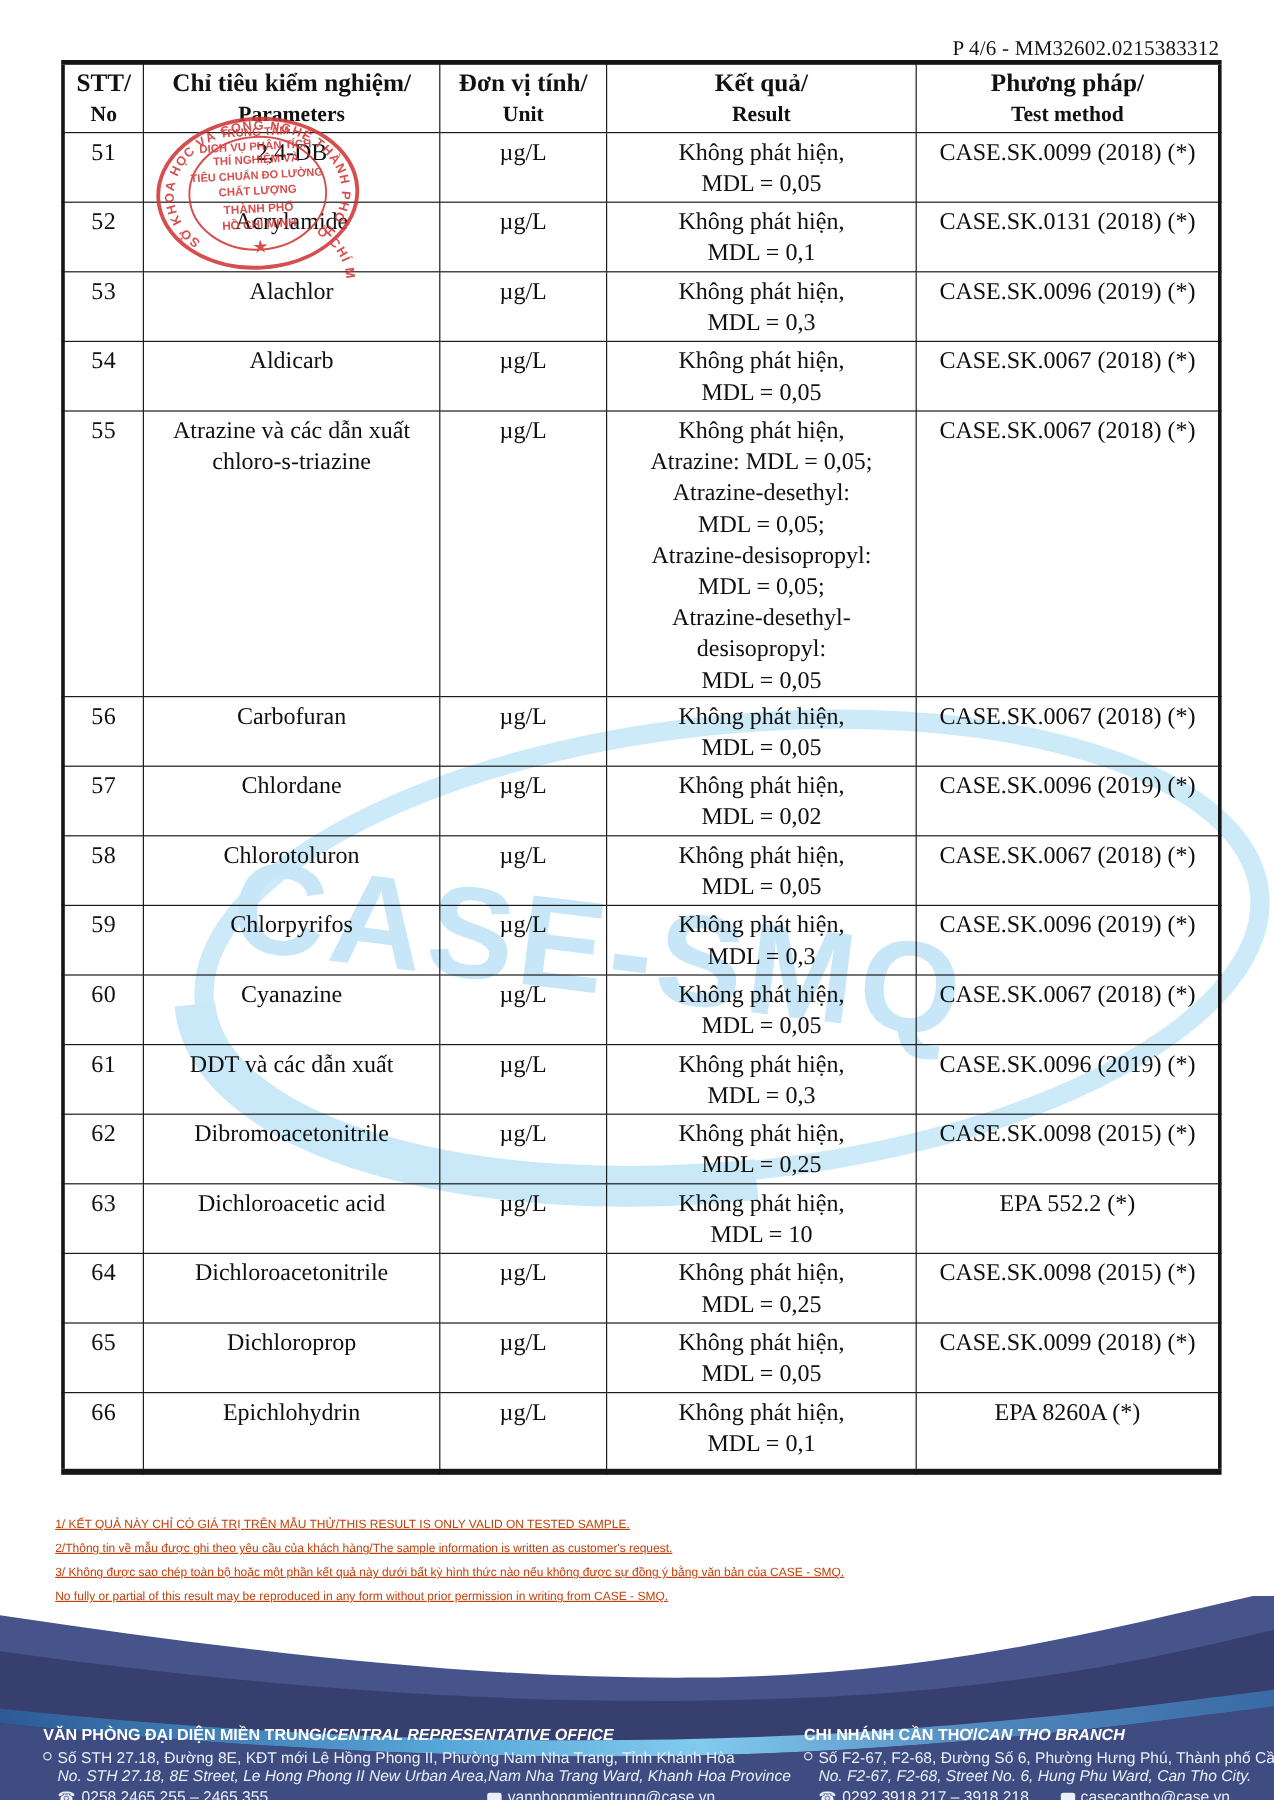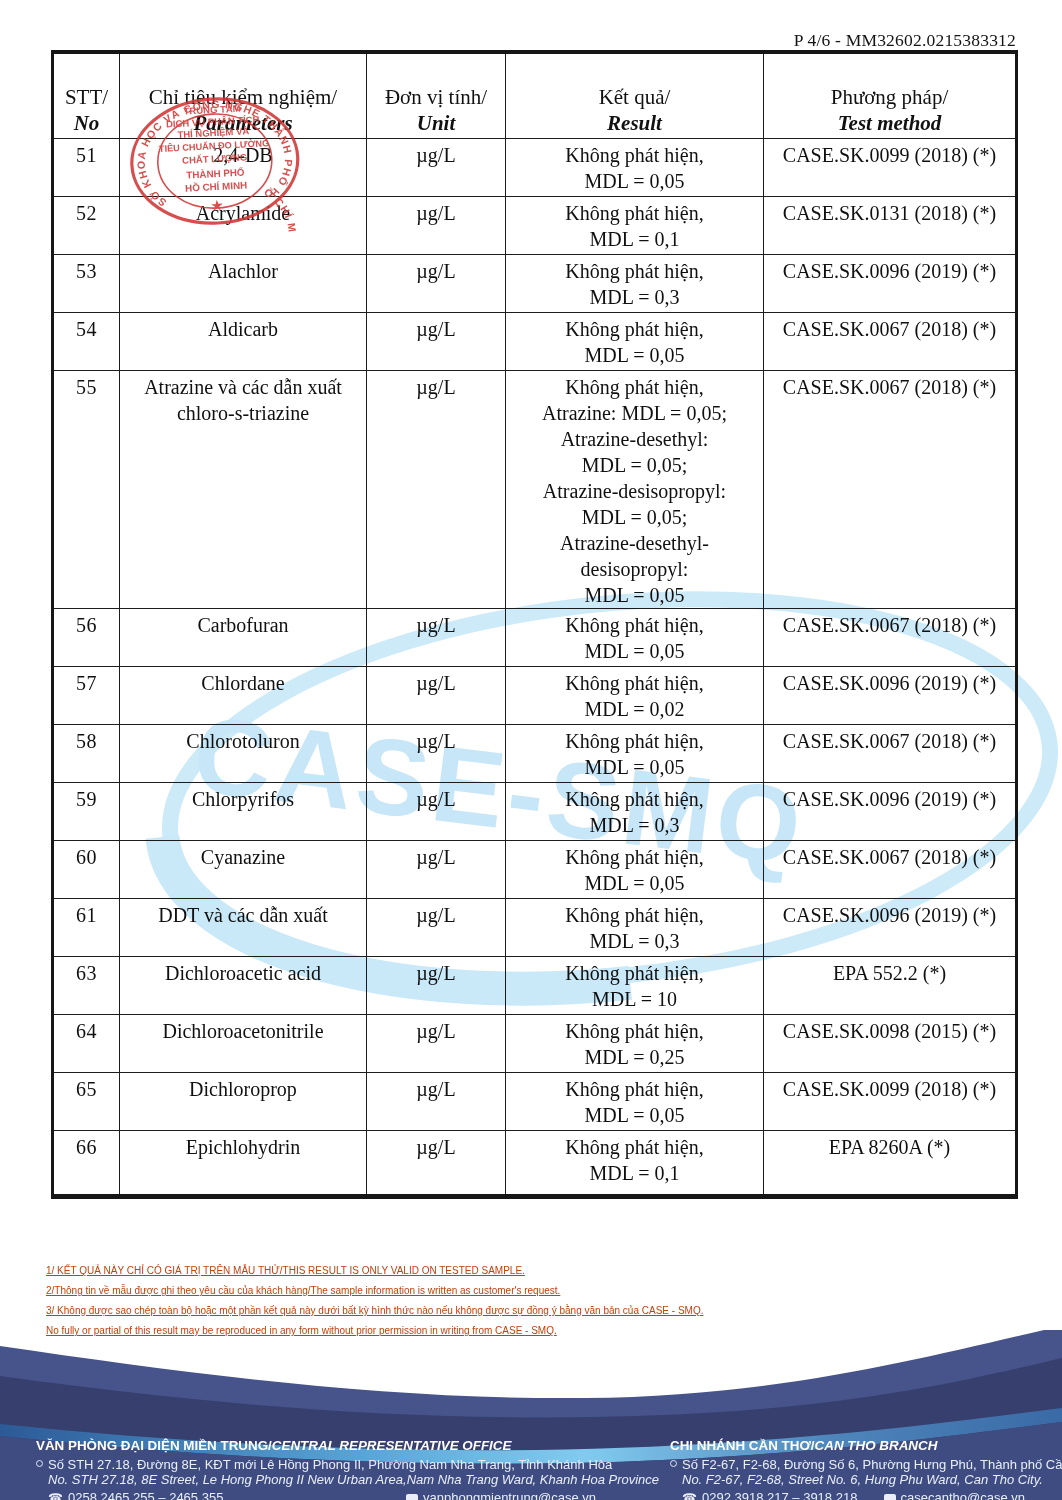--- a/index.html
+++ b/index.html
@@ -12,22 +12,22 @@
   
   .pageref{position:absolute;top:30px;right:46px;font-size:17.5px;letter-spacing:.2px;color:#141414;z-index:3;}
 
   
   table.results{position:absolute;left:51px;top:50px;width:964px;border-collapse:collapse;
                 table-layout:fixed;z-index:2;background:transparent;}
   table.results{border:3px solid #161616;border-top-width:4px;border-bottom-width:5px;}
   th,td{border:1.5px solid #1c1c1c;text-align:center;vertical-align:top;background:transparent;}
   thead tr{height:57px;}
   th{vertical-align:middle;padding:2px 2px;}
-  .h-vi{font-weight:normal;font-size:21px;line-height:26px;margin-top:28px;}
-  .h-en{font-weight:bold;font-style:italic;font-size:21px;line-height:26px;}
+  .h-vi{font-weight:bold;font-size:21px;line-height:26px;}
+  .h-en{font-weight:bold;font-size:18px;line-height:26px;}
   tbody tr{height:58px;}
   tbody tr.tall{height:186px;}
   tbody tr.last{height:66px;}
   td{padding:3px 3px 0;font-size:20px;line-height:26px;color:#101010;}
   .c-no{letter-spacing:.5px;}
   .ln{white-space:nowrap;}
 
   
   .stamp{position:absolute;left:126px;top:94px;width:180px;height:142px;z-index:4;opacity:.88;
          transform:rotate(-3deg);}
@@ -249,20 +249,32 @@
             <div class="ln">DDT và các dẫn xuất</div>
           </td>
       <td class="c-unit">µg/L</td>
       <td class="c-result">
             <div class="ln">Không phát hiện,</div>
             <div class="ln">MDL = 0,3</div>
           </td>
       <td class="c-method">CASE.SK.0096 (2019) (*)</td>
     </tr>
 
+    <tr>
+      <td class="c-no">62</td>
+      <td class="c-param">
+            <div class="ln">Dibromoacetonitrile</div>
+          </td>
+      <td class="c-unit">µg/L</td>
+      <td class="c-result">
+            <div class="ln">Không phát hiện,</div>
+            <div class="ln">MDL = 0,25</div>
+          </td>
+      <td class="c-method">CASE.SK.0098 (2015) (*)</td>
+    </tr>
 
     <tr>
       <td class="c-no">63</td>
       <td class="c-param">
             <div class="ln">Dichloroacetic acid</div>
           </td>
       <td class="c-unit">µg/L</td>
       <td class="c-result">
             <div class="ln">Không phát hiện,</div>
             <div class="ln">MDL = 10</div>

